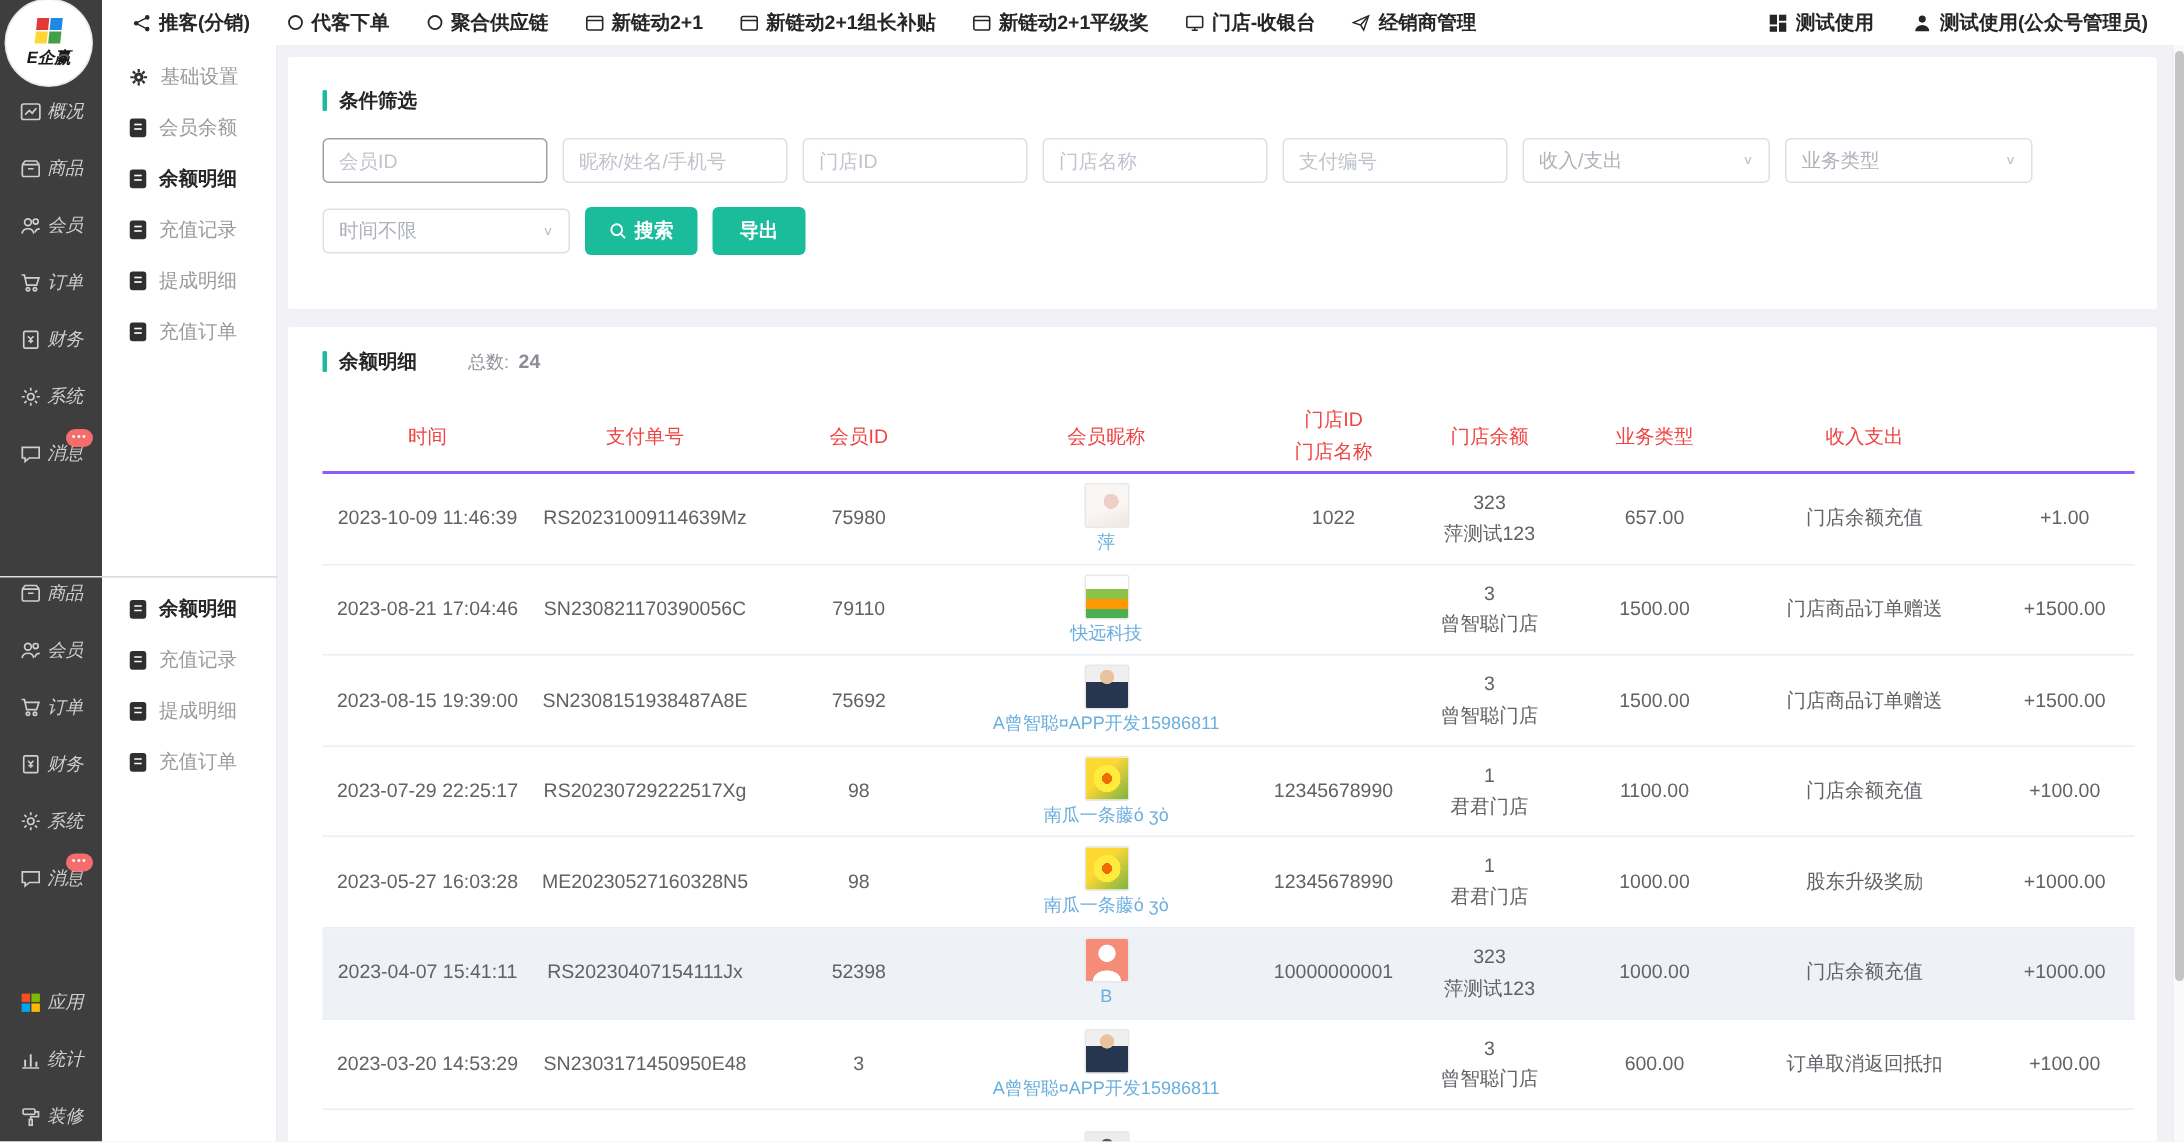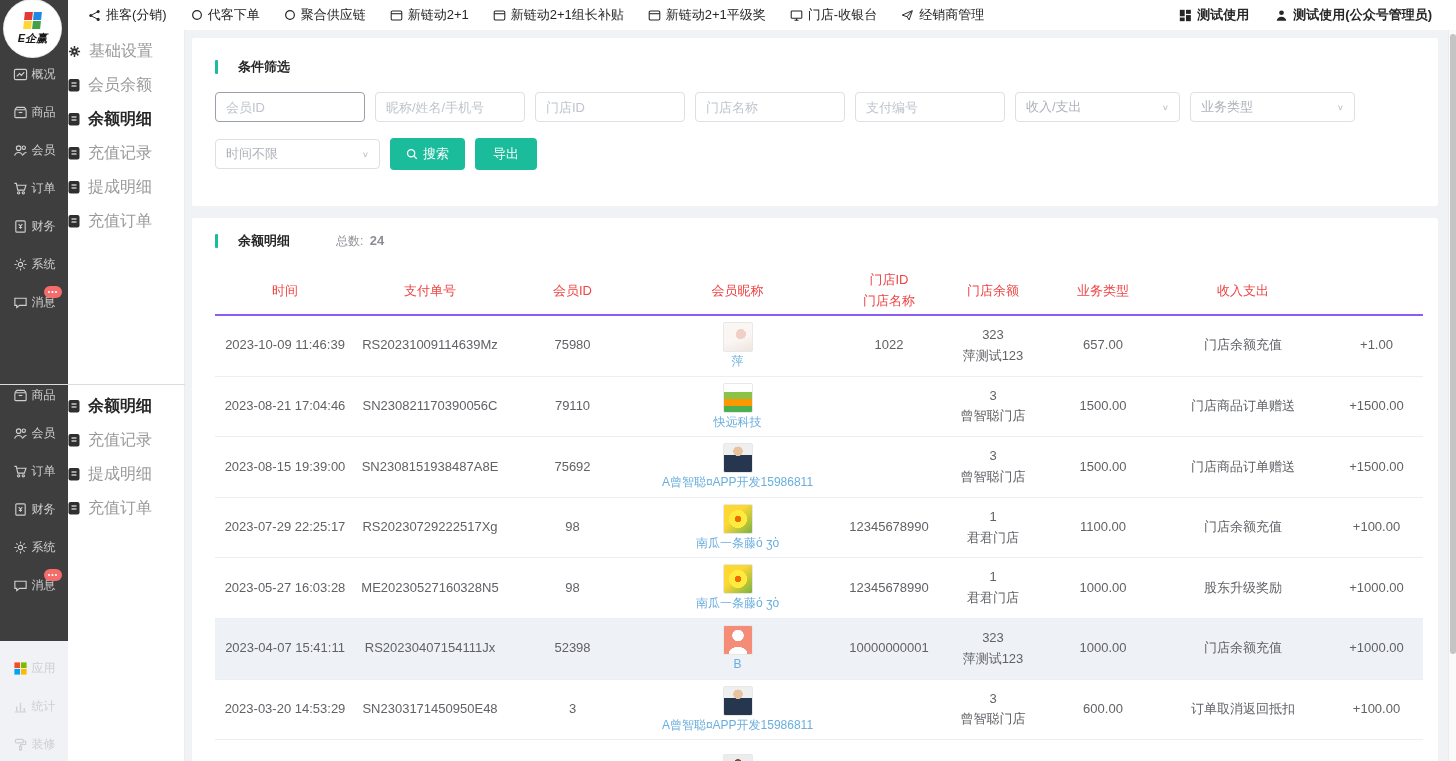--- a/index.html
+++ b/index.html
@@ -2,67 +2,67 @@
 <html><head>
 <meta charset="utf-8">
 <style>
   * { margin:0; padding:0; box-sizing:border-box; }
   html,body { width:1456px; height:761px; overflow:hidden; font-family:"Liberation Sans","DejaVu Sans",sans-serif; background:#f0f2f5; }
   .layout { position:relative; width:1456px; height:761px; }
 
   
   .topbar { position:absolute; left:68px; top:0; width:1388px; height:30px; background:#fff; display:flex; align-items:center; z-index:3; }
   .topnav { display:flex; align-items:center; gap:24px; padding-left:20px; }
-  .topnav-item { display:flex; align-items:center; gap:5px; font-size:13px; font-weight:normal; color:#262626; cursor:pointer; white-space:nowrap; }
+  .topnav-item { display:flex; align-items:center; gap:5px; font-size:13px; font-weight:bold; color:#262626; cursor:pointer; white-space:nowrap; }
   .topnav-item svg { display:block; }
   .topbar-right { margin-left:auto; display:flex; align-items:center; gap:26px; padding-right:24px; }
   .topbar-right .topnav-item { font-weight:bold; }
 
   
   .logo-circle { position:absolute; left:4px; top:0px; width:57px; height:57px; border-radius:50%; background:#fff; z-index:6; display:flex; flex-direction:column; align-items:center; justify-content:center; box-shadow:0 0 0 1px #e8e8e8; }
   .logo-blocks { display:grid; grid-template-columns:8px 8px; grid-template-rows:8px 8px; gap:1px; transform:skewX(-6deg); }
   .logo-blocks i:nth-child(1){background:#e53935;} .logo-blocks i:nth-child(2){background:#1e88e5;}
   .logo-blocks i:nth-child(3){background:#fdd835;} .logo-blocks i:nth-child(4){background:#43a047;}
   .logo-text { font-size:11px; font-weight:bold; font-style:italic; color:#1a1a1a; margin-top:2px; letter-spacing:0; }
 
   
-  .dark-sidebar { position:absolute; left:0; top:0; width:68px; height:641px; background:#3e3e3e; z-index:2; }
+  .dark-sidebar { position:absolute; left:0; top:0; width:68px; height:761px; background:#3e3e3e; z-index:2;font-style:italic; }
   .ds-group { position:absolute; left:0; width:68px; }
   .ds-item { height:38px; display:flex; align-items:center; justify-content:center; gap:4px; color:#cfcfcf; font-size:12px; cursor:pointer; position:relative; }
   .ds-item svg { display:block; flex:none; }
   .ds-badge { position:absolute; top:3px; right:6px; min-width:18px; height:12px; border-radius:7px; background:#f56c6c; color:#fff; font-size:7px; line-height:12px; text-align:center; letter-spacing:1px; }
   .ds-divider { position:absolute; left:0; top:384px; width:185px; height:1px; background:#dcdcdc; z-index:4; }
 
   
   .sub-sidebar { position:absolute; left:68px; top:30px; width:117px; height:731px; background:#fff; border-right:1px solid #ececec; z-index:3; }
   .ss-group { padding-top:4px; }
   .ss-group.second { border-top:1px solid #e3e3e3; margin-top:0; position:absolute; top:354px; left:0; right:0; }
-  .ss-item { height:34px; display:flex; align-items:center; gap:8px; font-size:16px; color:#9a9a9a; cursor:pointer; white-space:nowrap; }
+  .ss-item { height:34px; display:flex; align-items:center; gap:8px; padding-left:18px; font-size:13px; color:#9a9a9a; cursor:pointer; white-space:nowrap; }
   .ss-item.active { color:#262626; font-weight:bold; }
   .ss-item svg { display:block; flex:none; }
 
   
   .main { position:absolute; left:185px; top:30px; width:1271px; height:731px; background:#f0f2f5; overflow:hidden; }
   .card { background:#fff; border-radius:2px; margin:8px 18px 0 7px; }
   .card.filter-card { height:168px; padding:20px 0 0 23px; }
   .card.table-card { margin-top:12px; height:560px; padding:14px 0 0 23px; }
 
-  .section-title { display:flex; align-items:center; gap:20px; }
+  .section-title { display:flex; align-items:center; gap:8px; }
   .accent-bar { width:3px; height:14px; background:#1abc9c; border-radius:1px; }
   .section-title b { font-size:13px; color:#262626; }
   .total { margin-left:26px; font-size:12px; color:#909399; }
   .total b { font-weight:bold; color:#8a8d93; margin-left:3px; }
 
   .filter-row { display:flex; gap:10px; margin-top:16px; align-items:center; }
   .f-input { width:150px; height:30px; border:1px solid #dcdfe6; border-radius:4px; font-size:13px; color:#606266; padding:0 10px; outline:none; background:#fff; }
   .f-input::placeholder { color:#bfc4cc; }
   .f-input.focused { border-color:#9aa0a8; }
   .f-select { position:relative; width:165px; height:30px; border:1px solid #dcdfe6; border-radius:4px; background:#fff; display:flex; align-items:center; padding:0 10px; font-size:13px; color:#aeb2ba; cursor:pointer; }
   .f-select .chev { margin-left:auto; color:#c0c4cc; font-size:10px; transform:scaleY(0.8); }
-  .btn { height:32px; border:none; border-radius:4px; background:#1abc9c; color:#fff; font-size:13px; padding:0 16px; cursor:pointer; display:flex; align-items:center; gap:5px; }
+  .btn { height:32px; border:none; border-radius:4px; background:#1abc9c; color:#fff; font-size:13px; padding:0 16px; cursor:pointer; display:flex; align-items:center; gap:5px;font-weight:bold; }
   .btn svg { display:block; }
   .btn.export { padding:0 18px; }
 
   
   .tbl { margin-top:18px; margin-right:15px; }
   .t-row { display:grid; grid-template-columns:140px 150px 135px 195px 108px 100px 120px 160px 107px; align-items:center; min-height:60px; border-bottom:1px solid #ebeef5; font-size:13px; color:#606266; }
   .t-row.head { min-height:48px; color:#ef4444; font-weight:normal; border-bottom:2px solid #8b5cf6; }
   .t-cell { text-align:center; line-height:1.6; }
   .pre { white-space:pre-line; }
   .t-row.hl { background:#eef1f6; }

